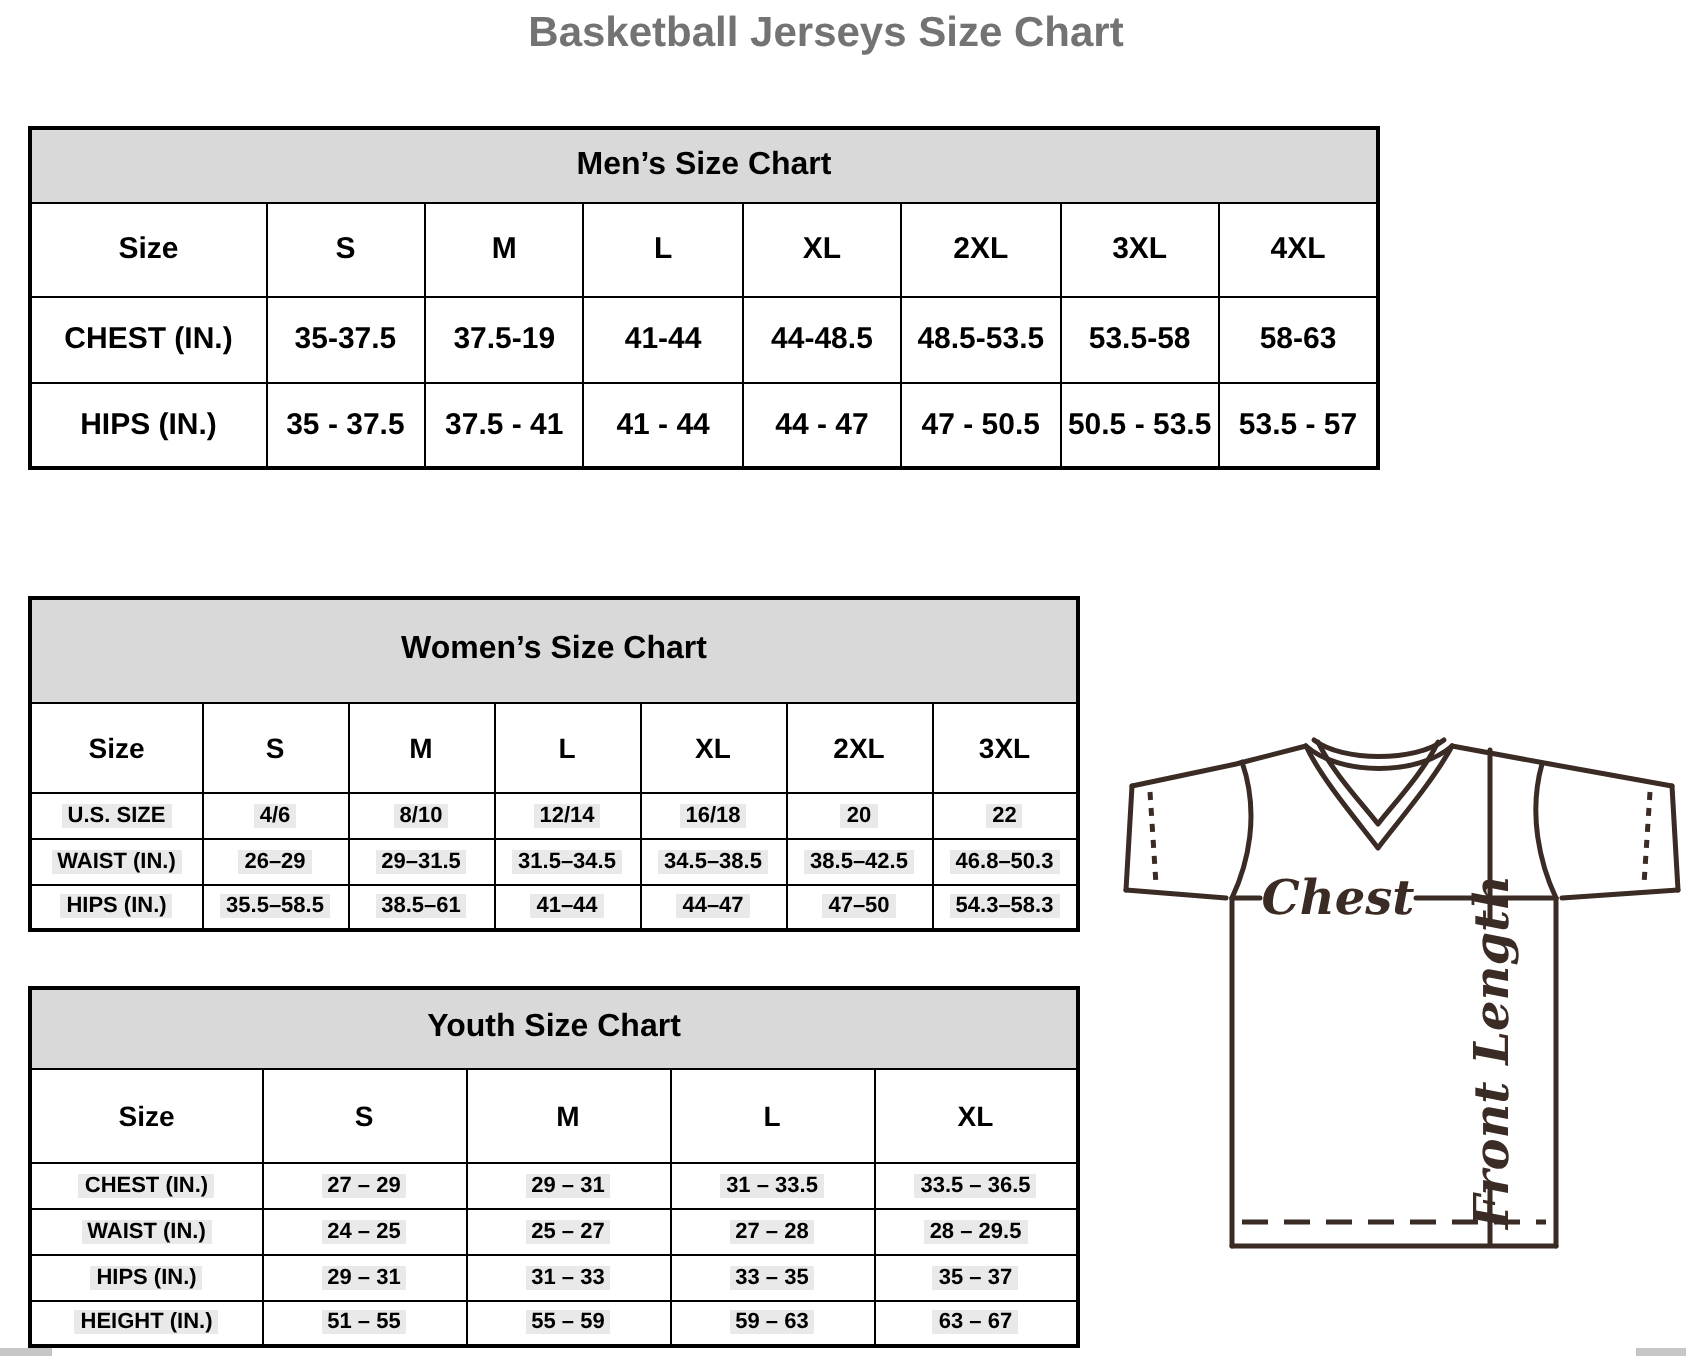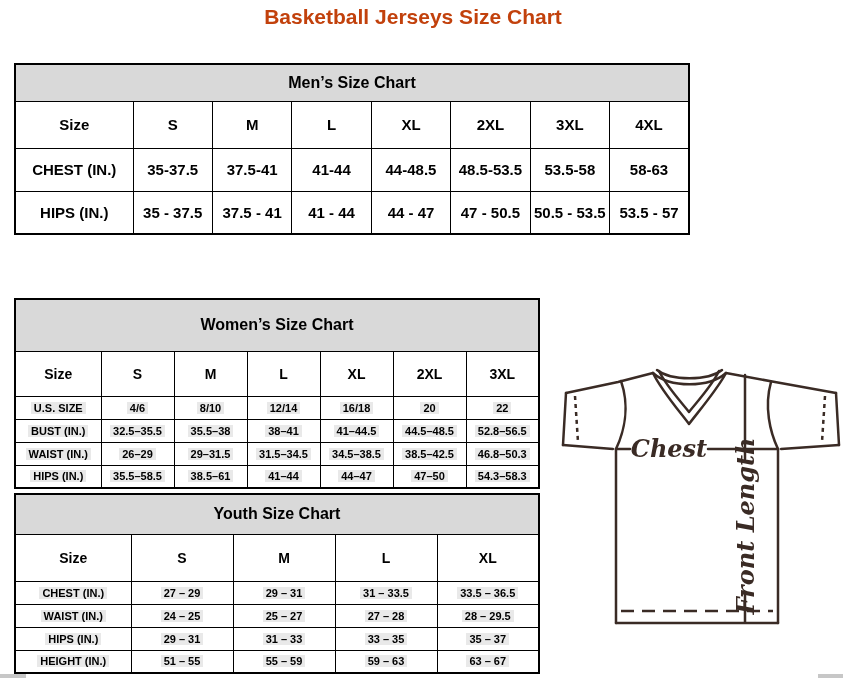--- a/index.html
+++ b/index.html
@@ -1,20 +1,20 @@
 <!DOCTYPE html>
 <html style="--page_bg: #ffffff; --header_bg: #d9d9d9; --highlight: #e9e9e9; --table_border: #000000; --jersey_line: #3a2b25; --scrollbar: #c7c7c7;"><head>
 <meta charset="utf-8">
 <style>
   html,body{margin:0;padding:0;}
   body{font-family:"Liberation Sans",sans-serif;background:#fff;}
   #page{position:relative;width:843px;height:679px;background:var(--page_bg,#fff);overflow:hidden;}
 
   .page-title{position:absolute;top:5px;left:0;width:826px;text-align:center;
-    font-size:21px;font-weight:bold;color:#c2410c;}
+    font-size:21px;font-weight:bold;color:#737373;}
 
   table.t{border-collapse:collapse;table-layout:fixed;position:absolute;background:#fff;
     border:2px solid var(--table_border,#000);}
   table.t td{border:1px solid var(--table_border,#000);text-align:center;vertical-align:middle;
     font-weight:bold;color:#000;padding:0;}
   tr.hrow td{background:var(--header_bg,#d9d9d9);font-size:16px;}
 
   
   table.mens{left:14px;top:63px;width:676px;}
   .mens col.c0{width:118px;}
@@ -83,21 +83,21 @@
       <td>M</td>
       <td>L</td>
       <td>XL</td>
       <td>2XL</td>
       <td>3XL</td>
       <td>4XL</td>
     </tr>
     <tr class="drow">
       <td>CHEST (IN.)</td>
       <td>35-37.5</td>
-      <td>37.5-41</td>
+      <td>37.5-19</td>
       <td>41-44</td>
       <td>44-48.5</td>
       <td>48.5-53.5</td>
       <td>53.5-58</td>
       <td>58-63</td>
     </tr>
     <tr class="drow">
       <td>HIPS (IN.)</td>
       <td>35 - 37.5</td>
       <td>37.5 - 41</td>
@@ -136,29 +136,20 @@
     <tr class="drow">
       <td><span class="hl">U.S. SIZE</span></td>
       <td><span class="hl">4/6</span></td>
       <td><span class="hl">8/10</span></td>
       <td><span class="hl">12/14</span></td>
       <td><span class="hl">16/18</span></td>
       <td><span class="hl">20</span></td>
       <td><span class="hl">22</span></td>
     </tr>
     <tr class="drow">
-      <td><span class="hl">BUST (IN.)</span></td>
-      <td><span class="hl">32.5–35.5</span></td>
-      <td><span class="hl">35.5–38</span></td>
-      <td><span class="hl">38–41</span></td>
-      <td><span class="hl">41–44.5</span></td>
-      <td><span class="hl">44.5–48.5</span></td>
-      <td><span class="hl">52.8–56.5</span></td>
-    </tr>
-    <tr class="drow">
       <td><span class="hl">WAIST (IN.)</span></td>
       <td><span class="hl">26–29</span></td>
       <td><span class="hl">29–31.5</span></td>
       <td><span class="hl">31.5–34.5</span></td>
       <td><span class="hl">34.5–38.5</span></td>
       <td><span class="hl">38.5–42.5</span></td>
       <td><span class="hl">46.8–50.3</span></td>
     </tr>
     <tr class="drow">
       <td><span class="hl">HIPS (IN.)</span></td>

